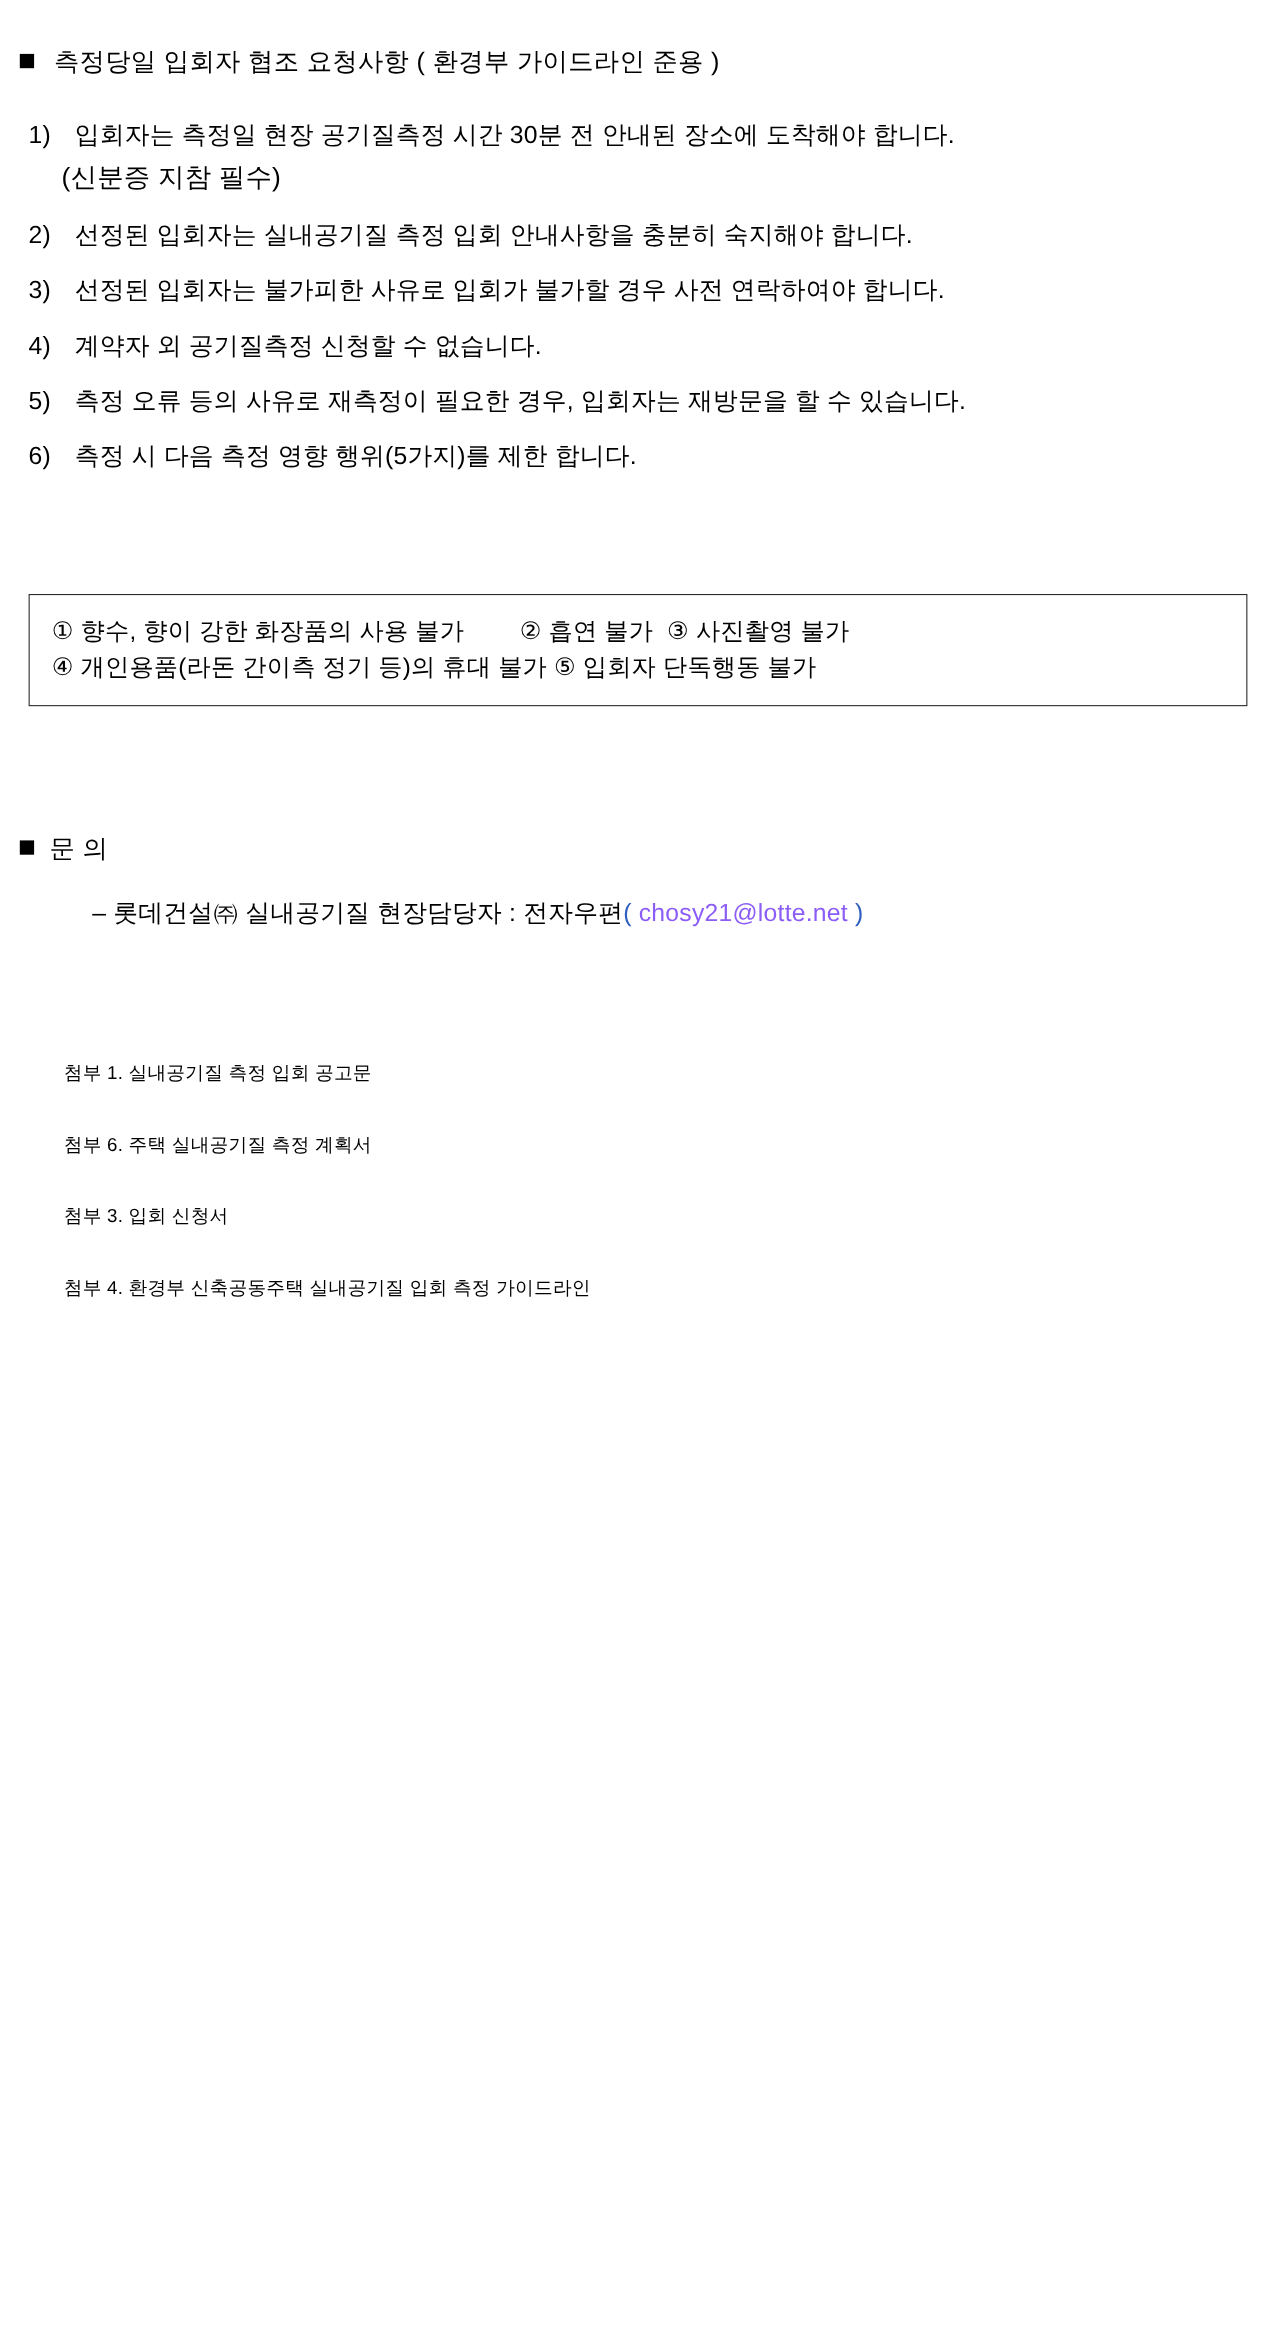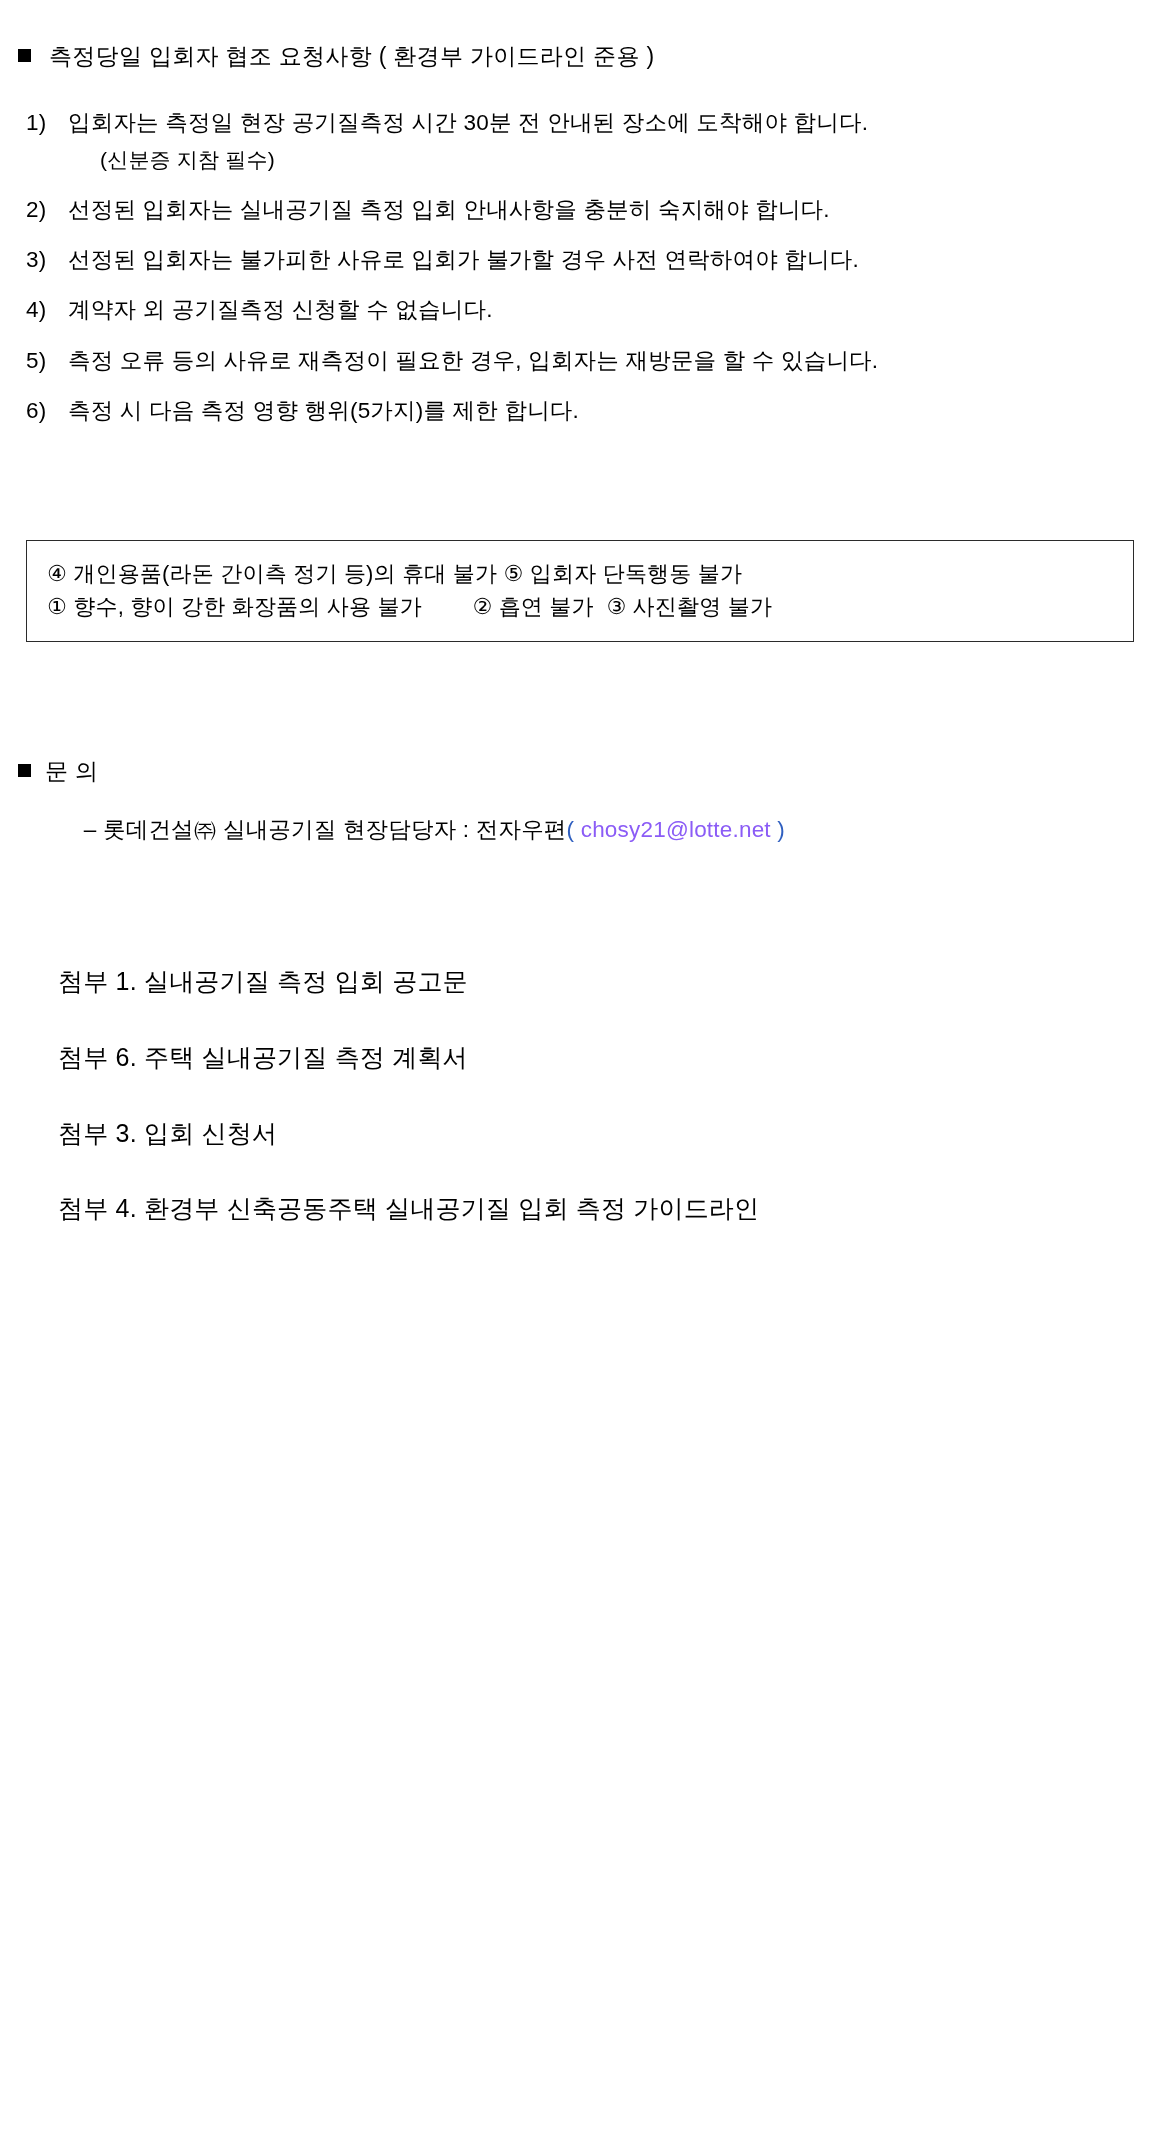--- a/index.html
+++ b/index.html
@@ -64,23 +64,23 @@
   .num-item .marker {
     flex: 0 0 auto;
     width: 42px;
     white-space: pre;
   }
   .num-item .body {
     flex: 1 1 auto;
     white-space: pre-wrap;
   }
   .sub-line {
-    font-size: 21px;
+    font-size: 24px;
     line-height: 1.35;
-    margin: -12px 0 20px 74px;
+    margin: -12px 0 20px 30px;
     letter-spacing: 0.2px;
     white-space: pre;
   }
 
   
   .restrict-box {
     position: absolute;
     left: 26px;
     top: 540px;
     width: 1108px;
@@ -109,21 +109,21 @@
   }
 
   
   .attachments {
     position: absolute;
     left: 58px;
     top: 965px;
     width: 1000px;
   }
   .attach-item {
-    font-size: 25px;
+    font-size: 17px;
     line-height: 1.35;
     margin-bottom: 42px;
     letter-spacing: 0.2px;
     white-space: pre;
   }
 </style>
 </head>
 <body>
 
 <div class="page">
@@ -163,22 +163,22 @@
     </div>
 
     <div class="num-item">
       <span class="marker">6)</span>
       <span class="body">측정 시 다음 측정 영향 행위(5가지)를 제한 합니다.</span>
     </div>
 
   </div>
 
   <div class="restrict-box">
+    <div class="restrict-row">① 향수, 향이 강한 화장품의 사용 불가        ② 흡연 불가  ③ 사진촬영 불가</div>
     <div class="restrict-row">④ 개인용품(라돈 간이측 정기 등)의 휴대 불가 ⑤ 입회자 단독행동 불가</div>
-    <div class="restrict-row">① 향수, 향이 강한 화장품의 사용 불가        ② 흡연 불가  ③ 사진촬영 불가</div>
   </div>
 
   <div class="section-head" id="head2">
     <span class="sq"></span>
     <span class="txt">문 의</span>
   </div>
 
   <div class="contact-line">
     <span>– 롯데건설㈜ 실내공기질 현장담당자 : 전자우편</span><span class="email">( </span><a class="email" href="#" style="text-decoration:none;color:#8b5cf6;">chosy21@lotte.net</a><span class="email"> )</span>
   </div>

